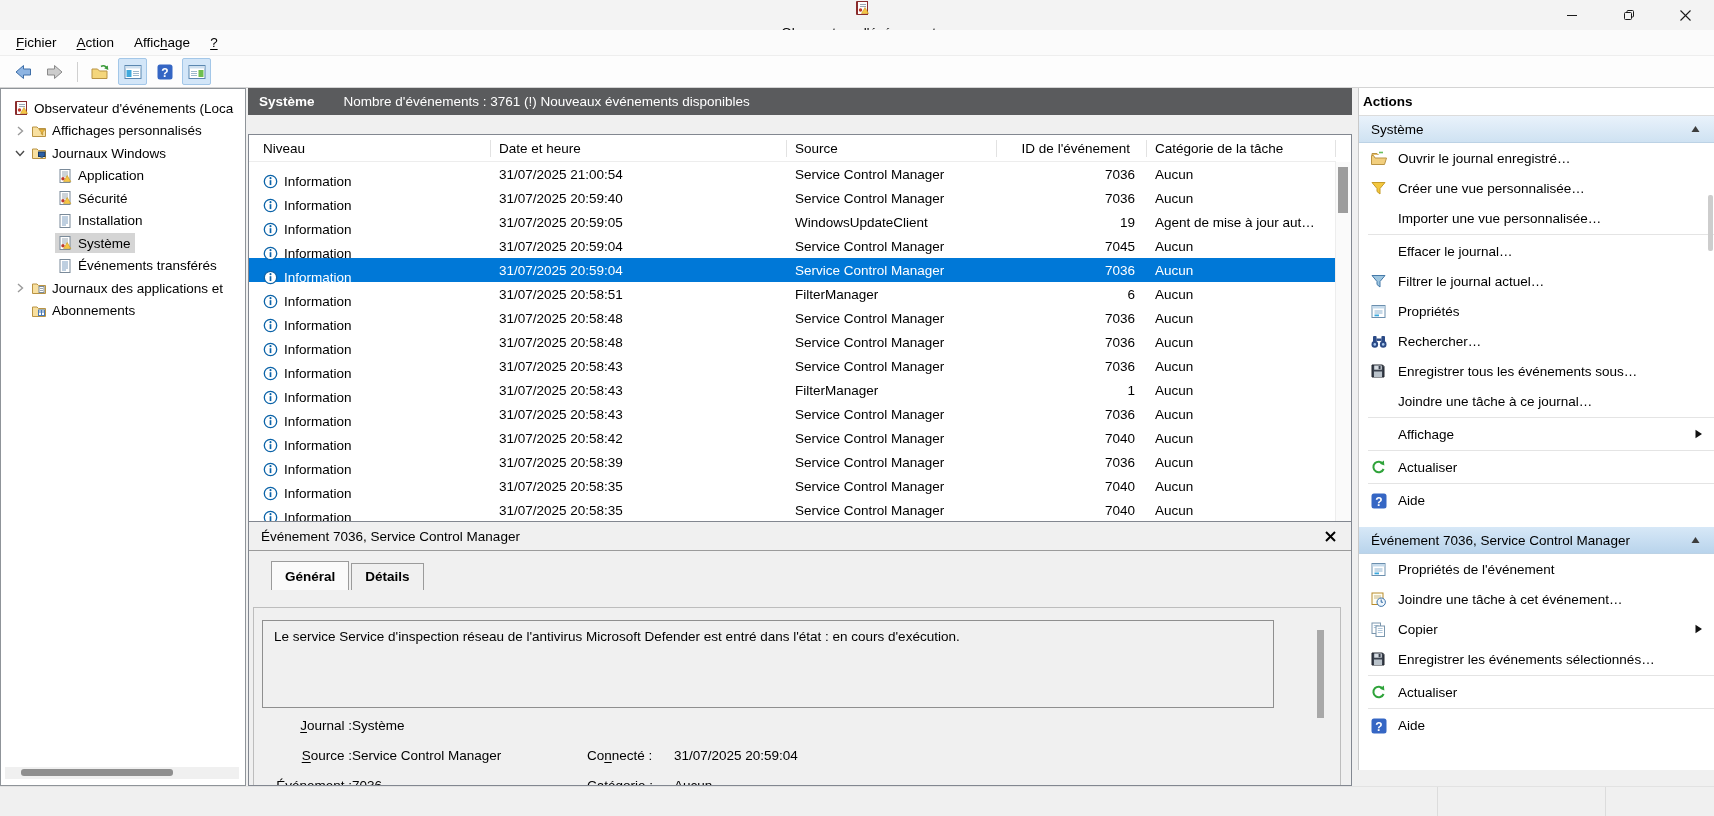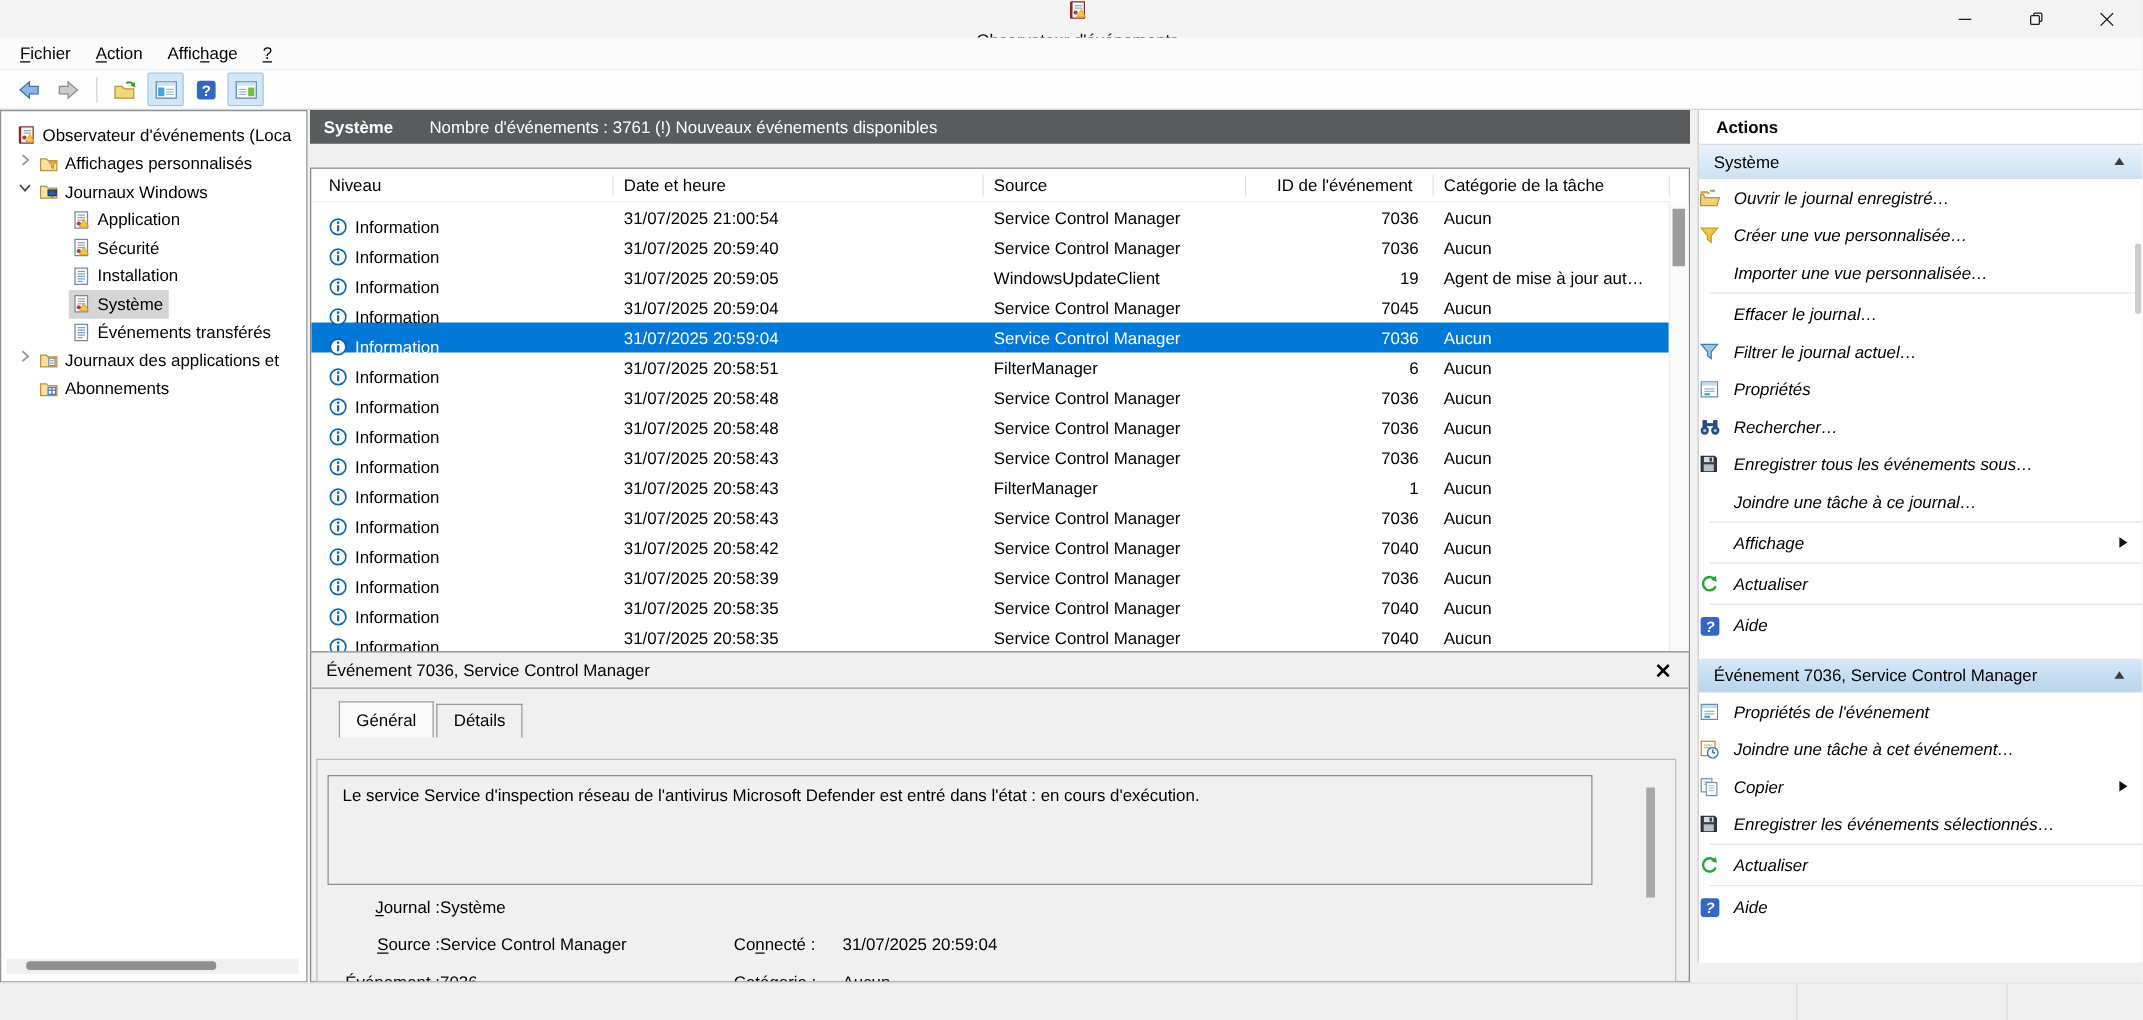--- a/index.html
+++ b/index.html
@@ -18,21 +18,21 @@
   .menu-item{padding:3px 10px;}
   .toolbar{position:absolute;left:0;top:56px;width:1714px;height:32px;background:#fdfdfd;
     border-bottom:1px solid #d4d4d4;display:flex;align-items:center;padding-left:8px;gap:3px;box-sizing:border-box;}
   .tool-btn{width:27px;height:25px;display:flex;align-items:center;justify-content:center;border-radius:2px;border:1px solid transparent;}
   .tool-btn.toggled{background:#d3e6f8;border:1px solid #a3c7e8;}
   .tool-sep{width:1px;height:20px;background:#d0d0d0;margin:0 5px;}
   
   .tree-pane{position:absolute;left:0;top:88px;width:246px;height:698px;background:#fff;
     border:1px solid #8f9499;box-sizing:border-box;}
   .tree{padding-top:8px;white-space:nowrap;overflow:hidden;height:640px;}
-  .tree-row{height:22.5px;display:flex;}
+  .tree-row{height:22.5px;display:flex;align-items:center;}
   .tree-row.lvl0{padding-left:10px;}
   .tree-row.lvl1{padding-left:10px;}
   .tree-row.lvl2{padding-left:54px;}
   .tree-arrow{width:18px;height:16px;display:flex;align-items:center;justify-content:center;flex:0 0 18px;}
   .hl{display:flex;align-items:center;gap:5px;padding:2px 4px 2px 2px;}
   .tree-row.selected .hl{background:#d5d5d5;}
   .tree-icon{width:16px;height:16px;flex:0 0 16px;}
   .tree-hscroll{position:absolute;left:4px;bottom:6px;width:234px;height:12px;background:#f0f0f0;}
   .tree-hthumb{position:absolute;left:16px;top:2px;width:152px;height:7px;background:#8f8f8f;border-radius:3px;}
   
@@ -54,43 +54,43 @@
   .lrow.selected{background:#0078d7;color:#fff;}
   .row-icon{width:15px;height:15px;flex:0 0 15px;}
   .vscroll{position:absolute;right:0;top:27px;width:15px;bottom:0;background:#fafafa;border-left:1px solid #ededed;}
   .vthumb{position:absolute;left:2px;top:5px;width:10px;height:46px;background:#9d9d9d;}
   
   .detail-box{position:absolute;left:248px;top:521px;width:1104px;height:265px;background:#f0f0f0;
     border:1px solid #828790;box-sizing:border-box;overflow:hidden;}
   .detail-header{height:28px;display:flex;align-items:center;padding:0 12px;border-bottom:1px solid #9b9b9b;}
   .detail-close{margin-left:auto;width:18px;height:18px;display:flex;align-items:center;justify-content:center;}
   .tab-strip{height:38px;display:flex;align-items:flex-end;padding-left:22px;position:relative;}
-  .tab{padding:5px 13px 6px 13px;margin-right:2px;background:#f0f0f0;border:1px solid #9b9b9b;border-bottom:none;position:relative;top:1px;}
+  .tab{padding:5px 13px 6px 13px;margin-right:2px;background:#f0f0f0;border:1px solid #9b9b9b;border-bottom:none;position:relative;top:1px;font-weight:bold;}
   .tab.active{background:#fafafa;padding-top:7px;z-index:3;}
   .tab-panel{position:absolute;left:4px;top:66px;width:1088px;height:196px;background:#f0f0f0;
     border:1px solid #bdbdbd;box-sizing:border-box;margin-top:19px;}
   .msg-box{position:absolute;left:8px;top:12px;width:1012px;height:88px;background:#f0f0f0;
     border:1px solid #8f8f8f;box-sizing:border-box;padding:8px 11px;}
   .detail-vscroll{position:absolute;right:14px;top:14px;width:11px;height:160px;}
   .detail-vthumb{position:absolute;left:2px;top:8px;width:7px;height:88px;background:#a8a8a8;}
   .f-row{position:absolute;height:18px;}
   .f-row1{top:110px;}.f-row2{top:140px;}.f-row3{top:170px;}
   .fl{position:absolute;left:8px;width:90px;text-align:right;}
   .fv{position:absolute;left:98px;white-space:nowrap;}
   .fl2{position:absolute;left:333px;width:86px;}
   .fv2{position:absolute;left:420px;white-space:nowrap;}
   
   .actions{position:absolute;left:1358px;top:88px;width:356px;height:682px;background:#fff;
     border-left:1px solid #c9c9c9;box-sizing:border-box;overflow:hidden;}
-  .actions-title{height:27px;line-height:27px;padding-left:14px;font-weight:bold;border-bottom:1px solid #dcdcdc;}
+  .actions-title{height:27px;line-height:27px;padding-left:4px;font-weight:bold;border-bottom:1px solid #dcdcdc;}
   .section-header{height:26px;display:flex;align-items:center;padding:0 12px;
     background:linear-gradient(#e9f2fb,#cfe2f2);border-bottom:1px solid #bcd2e5;}
   .section-header.active{background:linear-gradient(#d7e8f7,#b9d4ec);}
   .collapse{margin-left:auto;width:12px;height:10px;}
-  .action-item{height:30px;display:flex;align-items:center;gap:10px;font-style:italic;}
+  .action-item{height:30px;display:flex;align-items:center;padding-left:11px;gap:10px;}
   .a-icon{width:18px;height:17px;flex:0 0 18px;}
   .a-label{white-space:nowrap;}
   .submenu-arrow{margin-left:auto;margin-right:11px;width:9px;height:10px;}
   .action-divider{height:1px;background:#e4e4e4;margin:1px 0 1px 9px;}
   .section-gap{height:12px;}
   .actions-scroll{position:absolute;right:1px;top:107px;width:5px;height:56px;background:#cdcdcd;border-radius:2px;}
   
   .bottom-strip{position:absolute;left:0;top:786px;width:1714px;height:30px;background:#f0f0f0;border-top:1px solid #e2e2e2;}
   .strip-div{position:absolute;top:0;width:1px;height:30px;background:#dcdcdc;}
   .strip-div.d1{left:1437px;}

